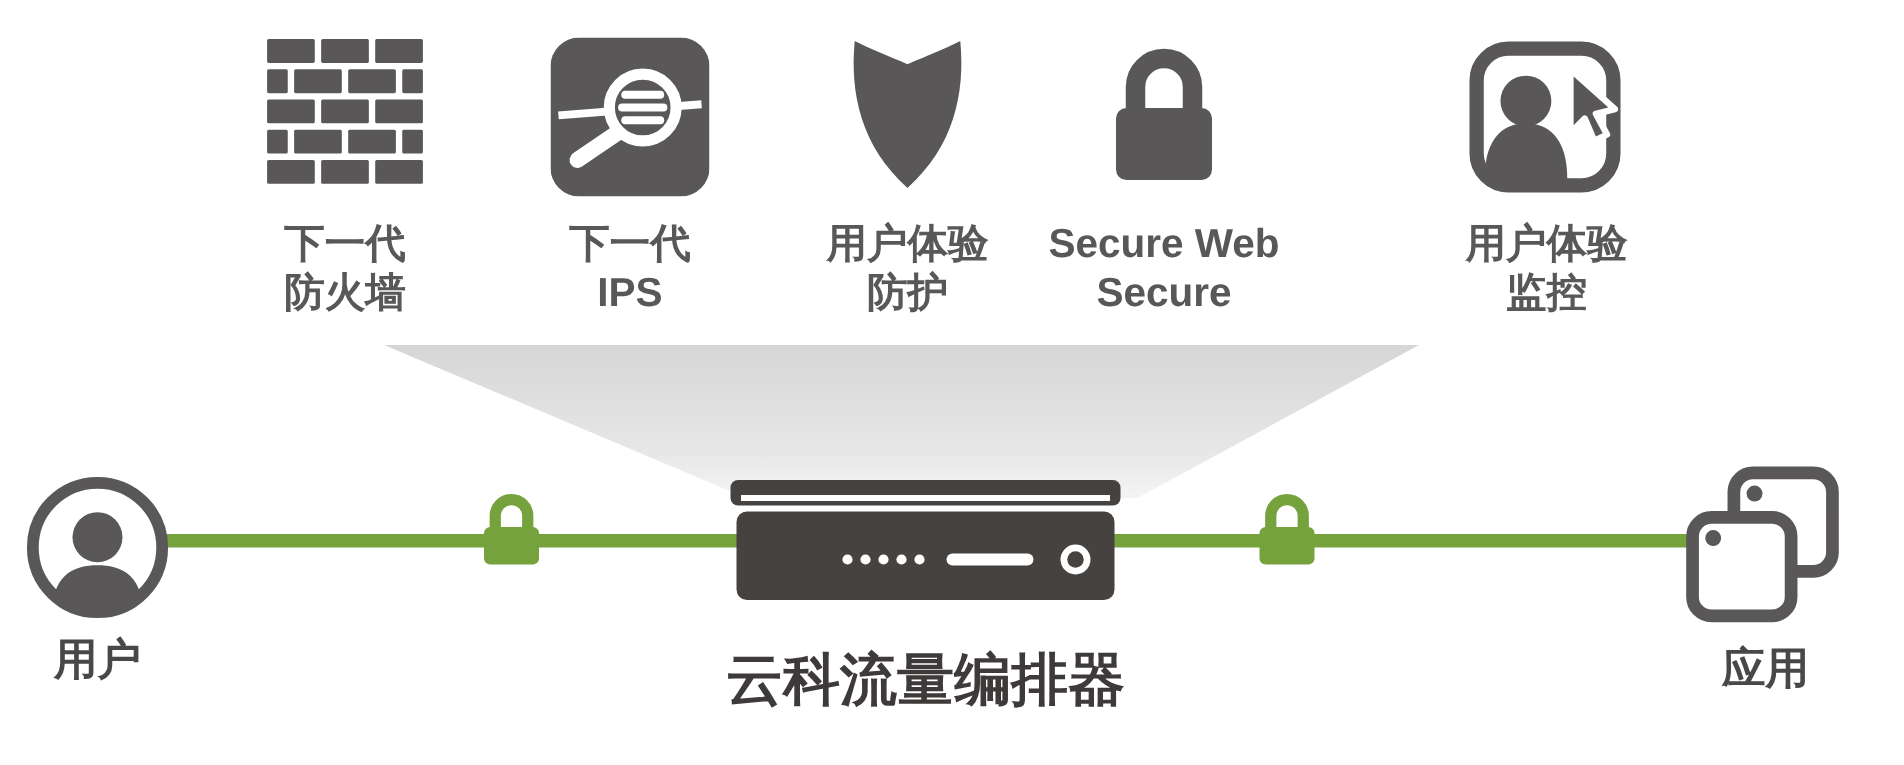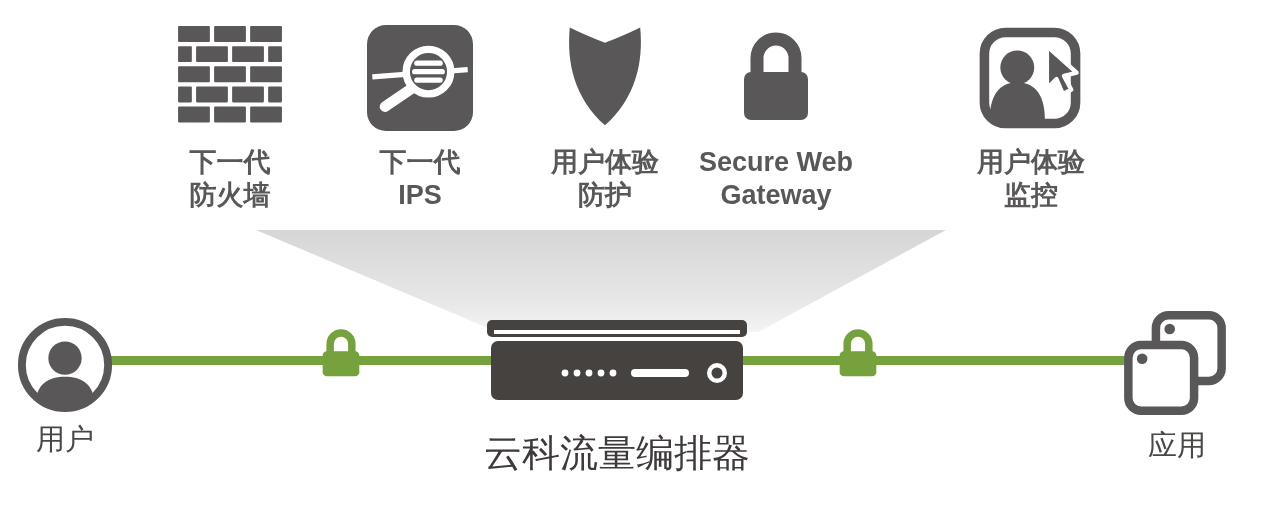--- a/index.html
+++ b/index.html
@@ -38,21 +38,21 @@
     background:#76A23E;z-index:1;
   }
   .endpoint-user{position:absolute;left:16px;top:316px;width:98px;height:98px;z-index:2;}
   .lock-green{position:absolute;width:50px;height:58px;z-index:2;}
   #lock-left{left:316px;top:324px;}
   #lock-right{left:833px;top:324px;}
   .appliance{position:absolute;left:485px;top:320px;width:264px;height:84px;z-index:2;}
   .endpoint-apps{position:absolute;left:1122px;top:310px;width:106px;height:108px;z-index:2;}
 
   .caption{
-    position:absolute;text-align:center;font-weight:normal;color:#4a4846;z-index:3;
+    position:absolute;text-align:center;font-weight:bold;color:#4a4846;z-index:3;
   }
   #cap-user{left:10px;top:420px;width:110px;font-size:29px;}
   #cap-app{left:1122px;top:426px;width:110px;font-size:29px;}
   #cap-orchestrator{left:437px;top:428px;width:360px;font-size:38px;color:#3e3a39;}
 </style>
 </head>
 <body>
 
 <div id="canvas">
 
@@ -120,21 +120,21 @@
 
   <div class="service" id="svc-4">
     <div class="icon-box">
       <svg width="100" height="106" viewBox="0 0 100 100">
         <path d="M31 48 V30 a19 19 0 0 1 38 0 V48" fill="none" stroke="#595757" stroke-width="13"></path>
         <rect x="18" y="44" width="64" height="48" rx="7" fill="#595757"></rect>
       </svg>
     </div>
     <div class="label">
       <span>Secure Web</span><br>
-      <span>Gateway</span>
+      <span>Secure</span>
     </div>
   </div>
 
   <div class="service" id="svc-5">
     <div class="icon-box">
       <svg width="106" height="106" viewBox="0 0 100 100">
         <defs>
           <clipPath id="uxClip">
               <rect x="11" y="11" width="78" height="78" rx="15"></rect>
             </clipPath>

